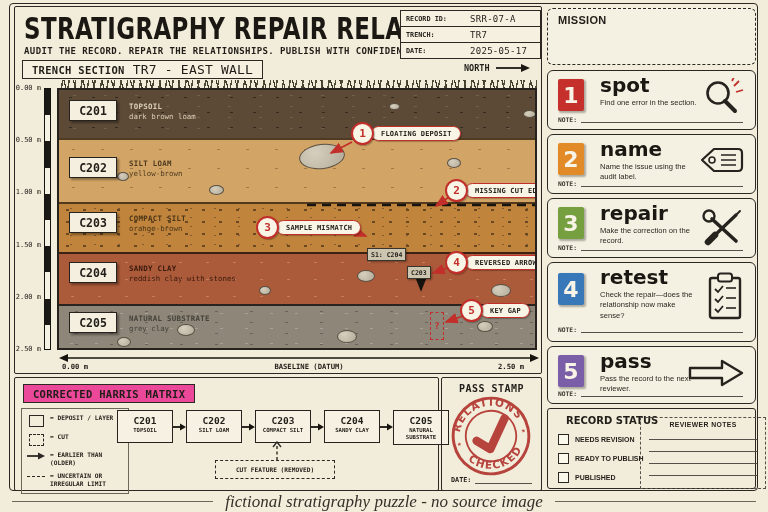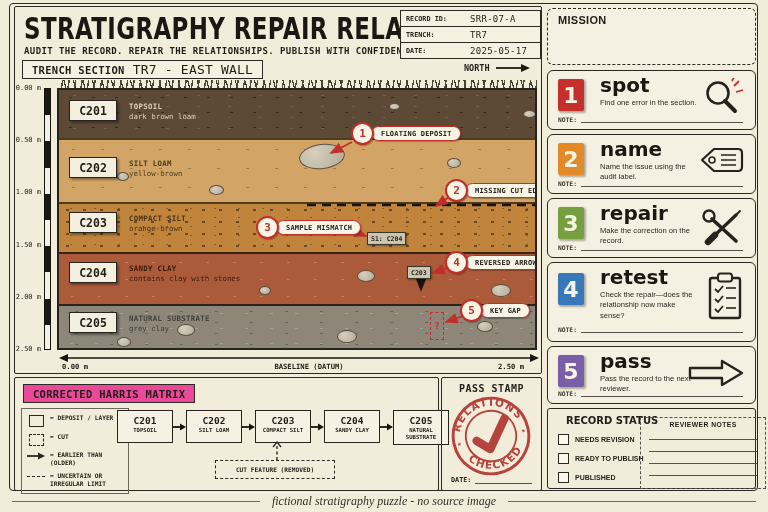--- a/index.html
+++ b/index.html
@@ -106,21 +106,21 @@
   .st-title{position:absolute;left:10px;top:6px;font-family:"DejaVu Sans",sans-serif;font-weight:bold;font-size:10px;padding-left:8px;}
   .chk-row{position:absolute;left:10px;display:flex;align-items:center;gap:6px;
            font-family:"Liberation Sans",sans-serif;font-weight:bold;font-size:7px;}
   .chk{width:9px;height:9px;border:1.3px solid #2b2823;background:#fbf8ec;}
   .notes-box{position:absolute;left:92px;top:8px;width:108px;height:64px;border:1.2px dashed #55514a;padding:3px 8px;}
   .notes-box .nt{text-align:center;font-family:"Liberation Sans",sans-serif;font-weight:bold;font-size:6.8px;letter-spacing:.4px;}
   .nline{border-bottom:1px solid #55514a;height:11px;}
 
   .footer{left:0;right:0;bottom:0;height:21px;display:flex;align-items:center;gap:12px;padding:0 12px;}
   .fline{flex:1;height:1px;background:#6b675c;}
-  .ftext{font-family:"Liberation Serif",serif;font-style:italic;font-size:12px;color:#33302a;white-space:nowrap;}
+  .ftext{font-family:"Liberation Serif",serif;font-style:italic;font-size:17px;color:#33302a;white-space:nowrap;}
 </style>
 </head>
 <body>
 
 <div class="page">
   <div class="abs outer-border"></div>
 
   <div class="abs left-block"></div>
   <div class="abs title">STRATIGRAPHY REPAIR RELAY</div>
   <div class="abs subtitle">AUDIT THE RECORD. REPAIR THE RELATIONSHIPS. PUBLISH WITH CONFIDENCE.</div>
@@ -195,21 +195,21 @@
       <span>yellow-brown</span>
     </div>
     <div class="code-box" style="top:122px">C203</div>
     <div class="ldesc" style="top:124px;color:#4a3416">
       <span class="nm">COMPACT SILT</span><br>
       <span>orange-brown</span>
     </div>
     <div class="code-box" style="top:172px">C204</div>
     <div class="ldesc" style="top:174px;color:#38190d">
       <span class="nm">SANDY CLAY</span><br>
-      <span>contains clay with stones</span>
+      <span>reddish clay with stones</span>
     </div>
     <div class="code-box" style="top:222px">C205</div>
     <div class="ldesc" style="top:224px;color:#45423a">
       <span class="nm">NATURAL SUBSTRATE</span><br>
       <span>grey clay</span>
     </div>
 
     <svg class="t-overlay" width="480" height="262" viewBox="0 0 480 262">
       <defs>
         <marker id="mr" markerWidth="9" markerHeight="8" refX="6.5" refY="3" orient="auto">
@@ -242,21 +242,21 @@
     </div>
     <div class="anno" style="left:386px;top:161px">
       <span class="num">4</span>
       <span class="pill">REVERSED ARROW</span>
     </div>
     <div class="anno" style="left:401px;top:209px">
       <span class="num">5</span>
       <span class="pill">KEY GAP</span>
     </div>
 
-    <div class="tag" style="left:308px;top:142px">S1: C204</div>
+    <div class="tag" style="left:308px;top:158px">S1: C204</div>
     <div class="tag" style="left:348px;top:176px">C203</div>
     <div class="keygap" style="left:371px;top:222px">?</div>
   </div>
 
   <svg class="abs" style="left:59px;top:353px" width="480" height="10">
     <line x1="8" y1="5" x2="472" y2="5" stroke="#17140f" stroke-width="1.6"></line>
     <path d="M9,1 L0,5 L9,9 Z" fill="#17140f"></path>
     <path d="M471,1 L480,5 L471,9 Z" fill="#17140f"></path>
   </svg>
   <div class="abs baseline-lbl" style="left:62px;top:362px">0.00 m</div>

